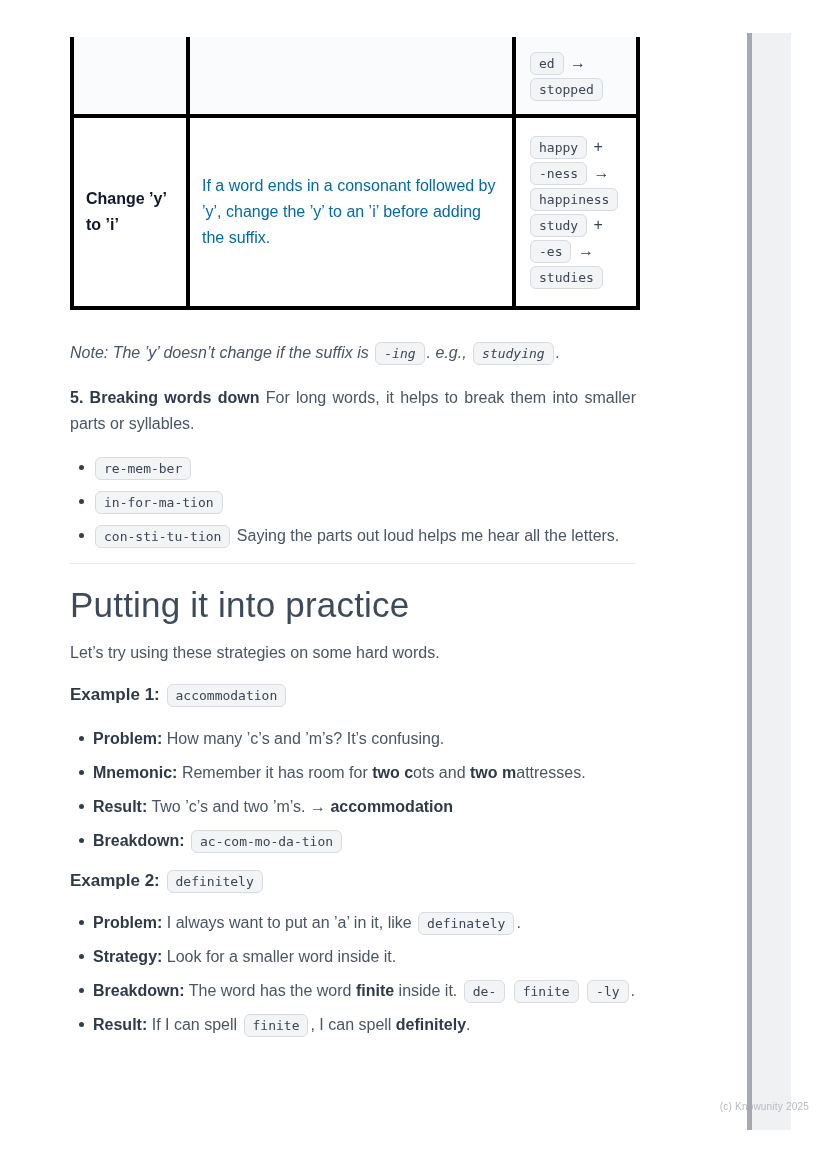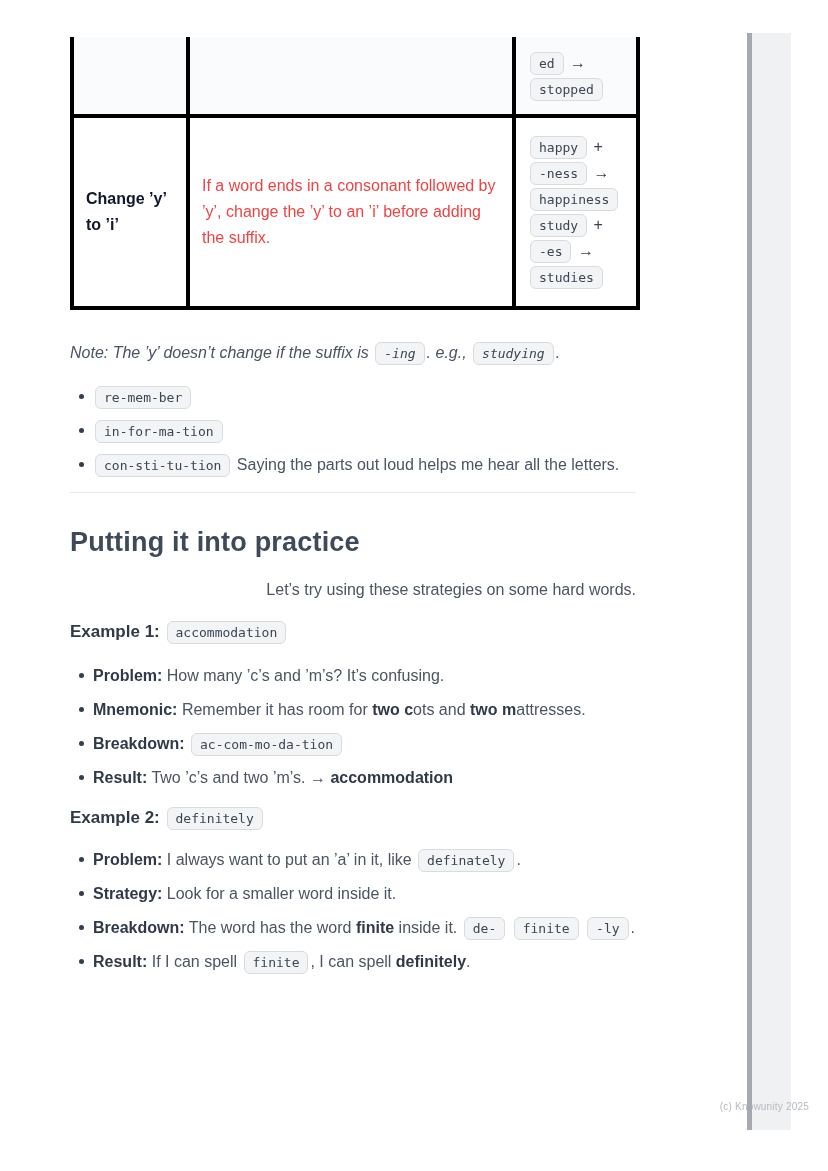--- a/index.html
+++ b/index.html
@@ -9,21 +9,21 @@
   }
   .content{position:absolute;left:70px;top:37px;width:566px;}
 
   
   table.rules-table{border-collapse:collapse;table-layout:fixed;width:566px;}
   table.rules-table td{border:4px solid #000000;font-size:16px;vertical-align:middle;}
   col.c-rule{width:116px;}col.c-desc{width:326px;}col.c-ex{width:124px;}
   tr.row-cut td{border-top:none;background:#fafbfc;height:65px;vertical-align:bottom;padding:0 12px 12px 12px;}
   tr.row-main td{background:#ffffff;padding:16px 12px;}
   td.rule{font-weight:bold;color:#0f172a;line-height:26px;padding-left:13px;}
-  td.desc{color:#ef4444;line-height:26px;}
+  td.desc{color:#0369a1;line-height:26px;}
   td.examples{line-height:26px;color:#39424f;}
 
   
   .chip{
     display:inline-block;font-family:"DejaVu Sans Mono",monospace;font-size:13px;
     background:#f3f4f6;border:1px solid #d8dbe0;border-radius:6px;
     padding:2px 8px;color:#3b4554;white-space:nowrap;margin:0 2px;line-height:17px;
     vertical-align:baseline;
   }
 
@@ -32,22 +32,22 @@
   .para{margin:19px 0 0 0;font-size:16px;line-height:26px;}
   .justify{text-align:justify;}
   b,.seg-b{font-weight:bold;color:#2f3948;}
   ul.bullets{list-style:none;margin:18px 0 0 0;padding:0 0 0 23px;font-size:16px;}
   ul.bullets li{position:relative;margin:0 0 8px 0;line-height:26px;}
   ul.bullets li:last-child{margin-bottom:0;}
   ul.bullets li::before{
     content:'';position:absolute;left:-14px;top:10px;width:5px;height:5px;border-radius:50%;background:#333d4c;
   }
   hr.divider{border:none;border-top:1px solid #e7e9ec;margin:14px 0 0 0;}
-  h2.section-heading{font-size:27px;line-height:34px;font-weight:bold;color:#3e4a5b;margin:32px 0 0 0;letter-spacing:0.2px;}
-  .intro{margin:18px 0 0 0;text-align:right;}
+  h2.section-heading{font-size:35px;line-height:34px;font-weight:normal;color:#3e4a5b;margin:24px 0 0 0;letter-spacing:0.2px;}
+  .intro{margin:18px 0 0 0;}
   .example-heading{margin:16px 0 0 0;font-size:16px;line-height:26px;}
   .example-heading .seg-b{font-size:17px;}
   ul.ex2{margin-top:16px;}
   .eh2{margin-top:14px;}
 
   
   .edge-track{position:absolute;left:752px;top:33px;width:39px;height:1097px;background:#f0f1f3;z-index:1;}
   .edge-thumb{position:absolute;left:747px;top:33px;width:5px;height:1097px;background:#a6aab0;z-index:3;}
 
   
@@ -75,40 +75,41 @@
         <tr class="row-main">
           <td class="rule">Change ’y’ to ’i’</td>
           <td class="desc">If a word ends in a consonant followed by ’y’, change the ’y’ to an ’i’ before adding the suffix.</td>
           <td class="examples"><span class="chip">happy</span><span> + </span><span class="chip">-ness</span><span> → </span><span class="chip">happiness</span><span> </span><span class="chip">study</span><span> + </span><span class="chip">-es</span><span> → </span><span class="chip">studies</span></td>
         </tr>
       </tbody>
     </table>
 
     <p class="note"><span>Note: The ’y’ doesn’t change if the suffix is </span><span class="chip">-ing</span><span>. e.g., </span><span class="chip">studying</span><span>.</span></p>
 
+    <p class="para justify"><b class="seg-b">5. Breaking words down</b><span> For long words, it helps to break them into smaller parts or syllables.</span></p>
 
     <ul class="bullets">
       <li><span class="chip">re-mem-ber</span></li>
       <li><span class="chip">in-for-ma-tion</span></li>
       <li><span class="chip">con-sti-tu-tion</span><span> Saying the parts out loud helps me hear all the letters.</span></li>
     </ul>
 
     <hr class="divider">
 
     <h2 class="section-heading">Putting it into practice</h2>
 
     <p class="para intro">Let’s try using these strategies on some hard words.</p>
 
     <p class="example-heading"><b class="seg-b">Example 1: </b><span class="chip">accommodation</span></p>
 
     <ul class="bullets">
       <li><b class="seg-b">Problem:</b><span> How many ’c’s and ’m’s? It’s confusing.</span></li>
       <li><b class="seg-b">Mnemonic:</b><span> Remember it has room for </span><b class="seg-b">two c</b><span>ots and </span><b class="seg-b">two m</b><span>attresses.</span></li>
+      <li><b class="seg-b">Result:</b><span> Two ’c’s and two ’m’s. → </span><b class="seg-b">accommodation</b></li>
       <li><b class="seg-b">Breakdown:</b><span> </span><span class="chip">ac-com-mo-da-tion</span></li>
-      <li><b class="seg-b">Result:</b><span> Two ’c’s and two ’m’s. → </span><b class="seg-b">accommodation</b></li>
     </ul>
 
     <p class="example-heading eh2"><b class="seg-b">Example 2: </b><span class="chip">definitely</span></p>
 
     <ul class="bullets ex2">
       <li><b class="seg-b">Problem:</b><span> I always want to put an ’a’ in it, like </span><span class="chip">definately</span><span>.</span></li>
       <li><b class="seg-b">Strategy:</b><span> Look for a smaller word inside it.</span></li>
       <li><b class="seg-b">Breakdown:</b><span> The word has the word </span><b class="seg-b">finite</b><span> inside it. </span><span class="chip">de-</span><span> </span><span class="chip">finite</span><span> </span><span class="chip">-ly</span><span>.</span></li>
       <li><b class="seg-b">Result:</b><span> If I can spell </span><span class="chip">finite</span><span>, I can spell </span><b class="seg-b">definitely</b><span>.</span></li>
     </ul>

